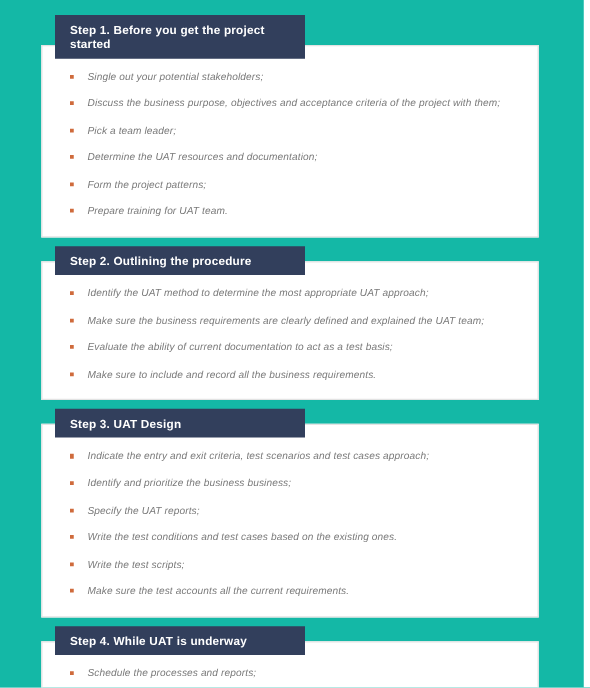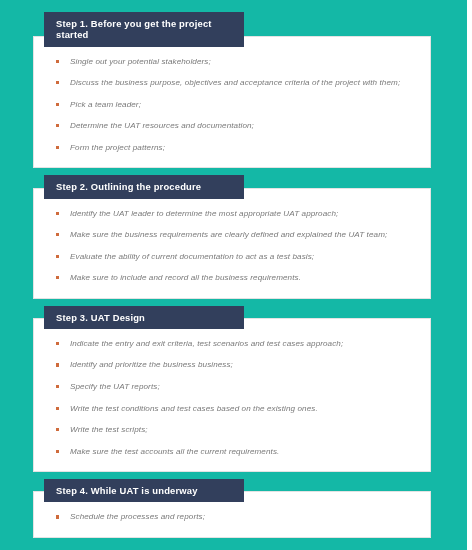--- a/index.html
+++ b/index.html
@@ -101,30 +101,34 @@
               <span class="bullet-text">Pick a team leader;</span>
             </li>
             <li class="bullet-item">
               <span class="bullet-marker"></span>
               <span class="bullet-text">Determine the UAT resources and documentation;</span>
             </li>
             <li class="bullet-item">
               <span class="bullet-marker"></span>
               <span class="bullet-text">Form the project patterns;</span>
             </li>
+            <li class="bullet-item">
+              <span class="bullet-marker"></span>
+              <span class="bullet-text">Prepare training for UAT team.</span>
+            </li>
           </ul>
         </div>
       </div>
       <div class="step-block">
         <div class="step-banner">Step 2. Outlining the procedure</div>
         <div class="step-card">
           <ul class="bullet-list">
             <li class="bullet-item">
               <span class="bullet-marker"></span>
-              <span class="bullet-text">Identify the UAT leader to determine the most appropriate UAT approach;</span>
+              <span class="bullet-text">Identify the UAT method to determine the most appropriate UAT approach;</span>
             </li>
             <li class="bullet-item">
               <span class="bullet-marker"></span>
               <span class="bullet-text">Make sure the business requirements are clearly defined and explained the UAT team;</span>
             </li>
             <li class="bullet-item">
               <span class="bullet-marker"></span>
               <span class="bullet-text">Evaluate the ability of current documentation to act as a test basis;</span>
             </li>
             <li class="bullet-item">

